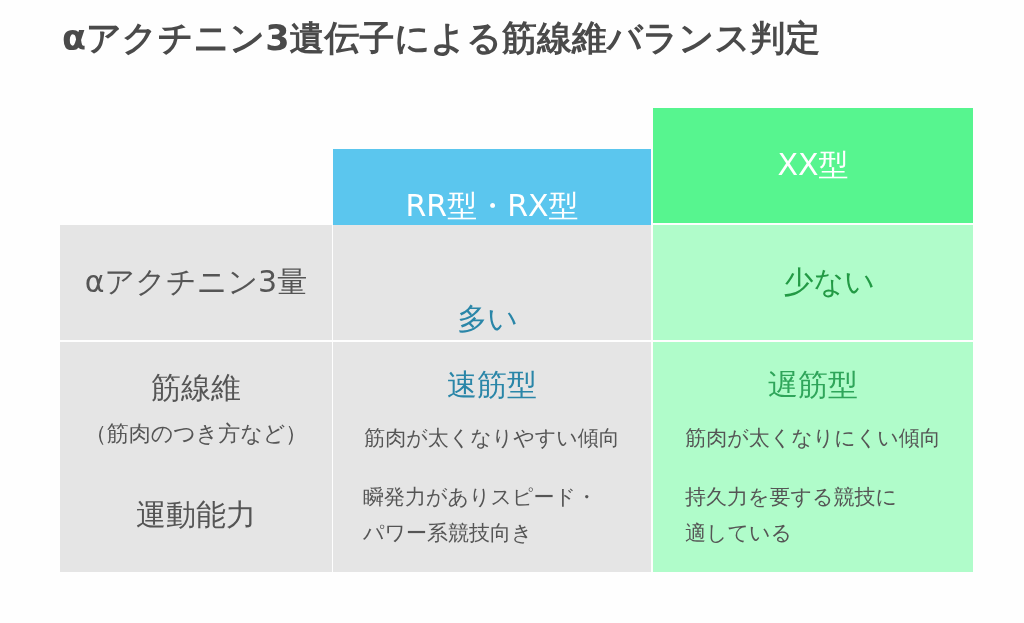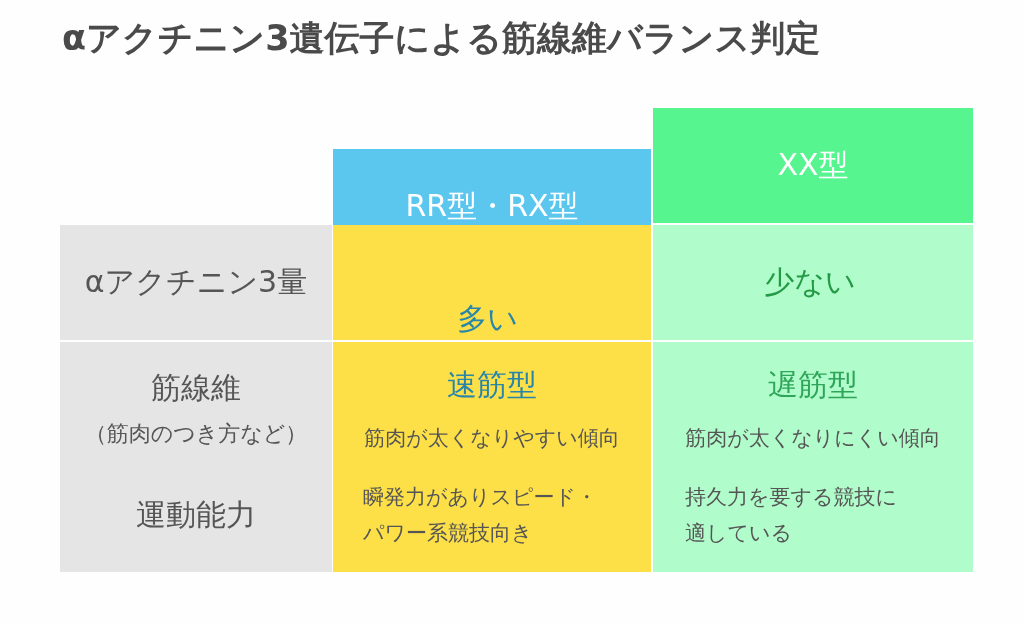--- a/index.html
+++ b/index.html
@@ -15,37 +15,37 @@
   .c1 { left:273px; width:318px; }
   .c2 { left:593px; width:320px; }
   .r0 { top:0; height:115px; }
   .r1 { top:117px; height:115px; }
   .r2 { top:234px; height:132px; }
   .r3 { top:350px; height:114px; }
   .blank { background:transparent; }
   .rowhead { background:#e5e5e5; color:#555; }
   .h-blue { background:#5bc6ee; color:#fff; font-size:30px;margin-top:41px; }
   .h-green { background:#57f58f; color:#fff; font-size:30px; }
-  .b-blue { background:#fde047; }
+  .b-blue { background:#e5e5e5; }
   .b-green { background:#b0fcca; }
   .rh-main { font-size:30px; color:#555; }
   .rh-sub { font-size:22px; color:#555; margin-top:10px; }
   .amount-blue { font-size:30px; color:#2a86a8; }
   .amount-green { font-size:30px; color:#239a45; }
   .type-blue { font-size:30px; color:#2a86a8; }
   .type-green { font-size:30px; color:#2fa55a; }
   .type-desc { font-size:21px; color:#555; margin-top:18px; white-space:nowrap; }
   .ability { font-size:21px; color:#555; line-height:36px; text-align:left;
              align-items:flex-start; padding-left:30px; }
   .ability.green { padding-left:32px; }
   .arrow { position:absolute; left:500px; top:252px; }
   .amount-wrap-l { position:absolute; left:333px; top:225px; width:170px; height:115px;
                    display:flex; align-items:flex-end; justify-content:flex-end;padding-left:15px; }
   .amount-wrap-r { position:absolute; left:745px; top:225px; width:130px; height:115px;
-                   display:flex; align-items:center; justify-content:center; }
+                   display:flex; align-items:center; justify-content:flex-end; }
 </style>
 </head>
 <body>
 
 <div class="title">αアクチニン3遺伝子による筋線維バランス判定</div>
 
 <div class="grid">
 
   <div class="cell c0 r0 blank"></div>
   <div class="cell c1 r0 h-blue">

